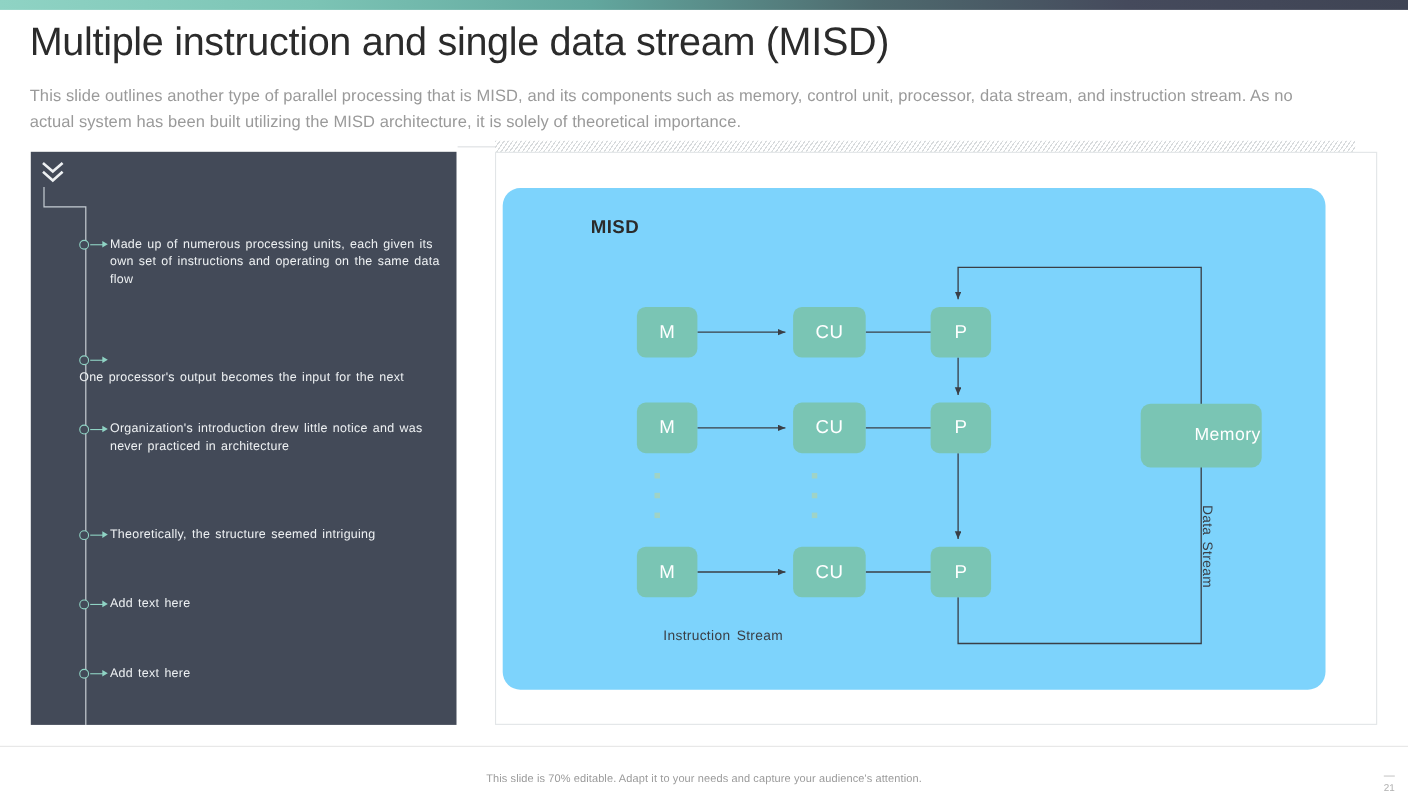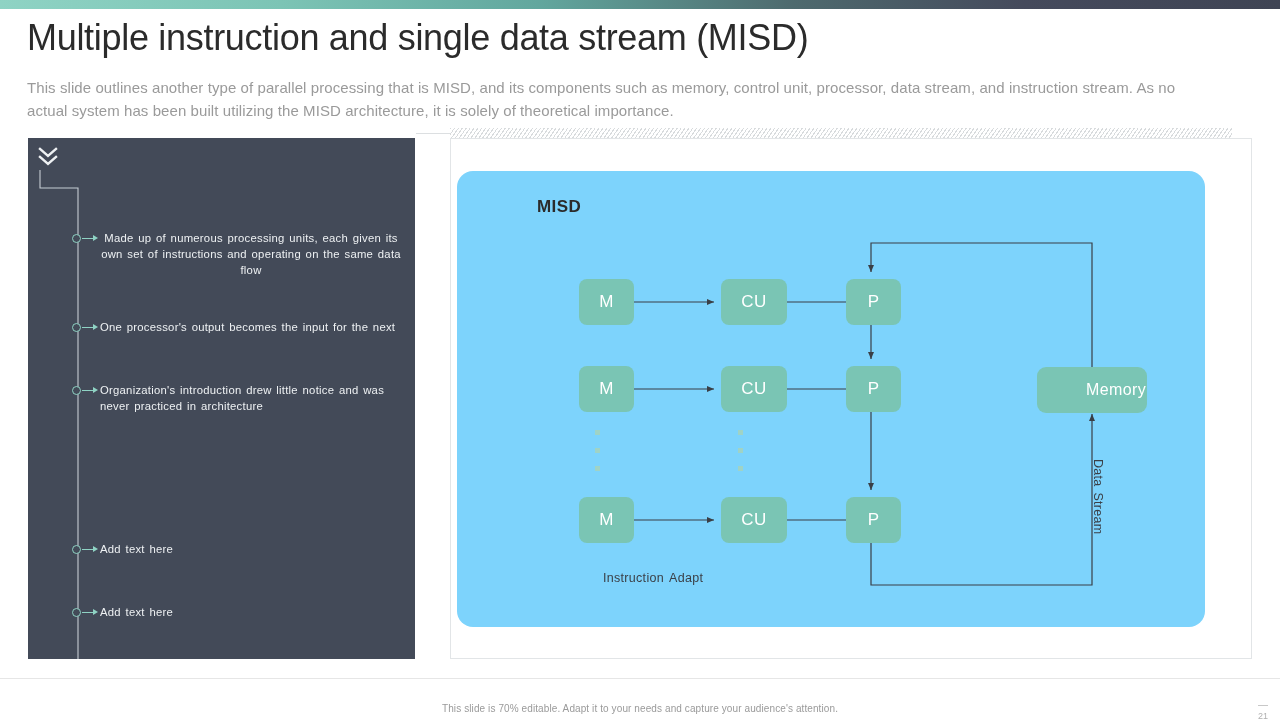--- a/index.html
+++ b/index.html
@@ -249,47 +249,55 @@
     <polyline points="4,5 12,12 20,5" fill="none" stroke="#eef1f3" stroke-width="2.4" stroke-linecap="square"></polyline>
     <polyline points="4,13 12,20 20,13" fill="none" stroke="#eef1f3" stroke-width="2.4" stroke-linecap="square"></polyline>
   </svg>
 
   <svg class="connector-svg" viewBox="0 0 387 521">
     <path d="M12,32 L12,50 L50,50 L50,521" fill="none" stroke="#c6cdd3" stroke-width="1.1"></path>
   </svg>
 
   <div class="bullets">
 
-    <div class="bullet" style="top:92px;text-align:center;">
+    <div class="bullet" style="top:76px;">
       <span class="bullet-marker">
         <span class="ring"></span>
           <span class="stem"></span>
           <span class="head"></span>
       </span>
       <span class="bullet-text">Made up of numerous processing units, each given its own set of instructions and operating on the same data flow</span>
     </div>
 
-    <div class="bullet" style="top:181px;">
+    <div class="bullet" style="top:181px;flex-direction:column;">
       <span class="bullet-marker">
         <span class="ring"></span>
           <span class="stem"></span>
           <span class="head"></span>
       </span>
       <span class="bullet-text">One processor's output becomes the input for the next</span>
     </div>
 
     <div class="bullet" style="top:244px;">
       <span class="bullet-marker">
         <span class="ring"></span>
           <span class="stem"></span>
           <span class="head"></span>
       </span>
       <span class="bullet-text">Organization's introduction drew little notice and was never practiced in architecture</span>
     </div>
 
+    <div class="bullet" style="top:340px;">
+      <span class="bullet-marker">
+        <span class="ring"></span>
+          <span class="stem"></span>
+          <span class="head"></span>
+      </span>
+      <span class="bullet-text">Theoretically, the structure seemed intriguing</span>
+    </div>
 
     <div class="bullet" style="top:403px;">
       <span class="bullet-marker">
         <span class="ring"></span>
           <span class="stem"></span>
           <span class="head"></span>
       </span>
       <span class="bullet-text">Add text here</span>
     </div>
 
@@ -356,22 +364,22 @@
   <div class="dots" style="left:281px; top:259px;">
     <i></i>
       <i></i>
       <i></i>
   </div>
 
   <div class="node" style="left:122px; top:326px; width:55px; height:46px;">M</div>
   <div class="node" style="left:264px; top:326px; width:66px; height:46px;">CU</div>
   <div class="node" style="left:389px; top:326px; width:55px; height:46px;">P</div>
 
-  <div class="node mem" style="left:580px; top:196px; width:110px; height:46px;padding-left:48px;">Memory</div>
-
-  <div class="stream-label" style="left:146px; top:400px;">Instruction  Adapt</div>
+  <div class="node mem" style="left:580px; top:196px; width:110px; height:58px;padding-left:48px;">Memory</div>
+
+  <div class="stream-label" style="left:146px; top:400px;">Instruction  Stream</div>
   <div class="stream-label vertical" style="left:648px; top:288px;">Data Stream</div>
 
 </div>
 
 <div class="footer-rule"></div>
 <div class="footer-note">This slide is 70% editable. Adapt it to your needs and capture your audience's attention.</div>
 <div class="page-number">21</div>
 
 </body></html>

